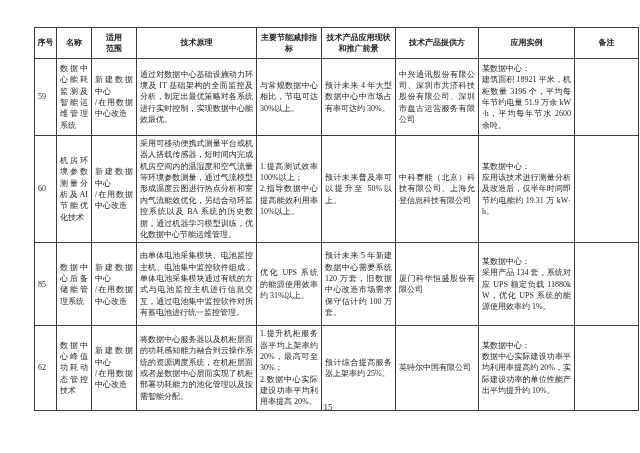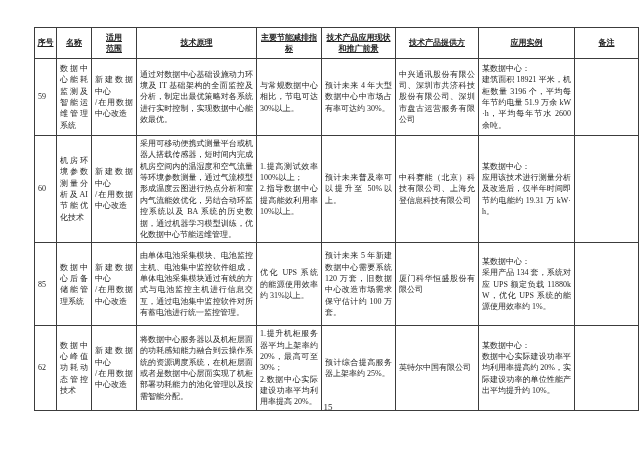--- a/index.html
+++ b/index.html
@@ -20,21 +20,21 @@
     word-break:break-all;
     overflow:hidden;
   }
   .doc-table th{
     font-weight:bold;text-align:center;padding:2px 1px;
   }
   .doc-table td{
     text-align:justify;text-justify:inter-ideograph;
   }
   td.c-no{text-align:left;}
-  tr.h-row{height:31px;text-decoration:underline;}
+  tr.h-row{height:31px;}
   tr.r-59{height:77px;}
   tr.r-60{height:102px;}
   tr.r-61{height:83px;}
   tr.r-62{height:72px;}
   .page-number{
     position:absolute;left:8px;top:402px;width:640px;
     text-align:center;font-size:9px;color:#2a2a2a;
   }
   col.w-no{width:22px;}
   col.w-name{width:35px;}

